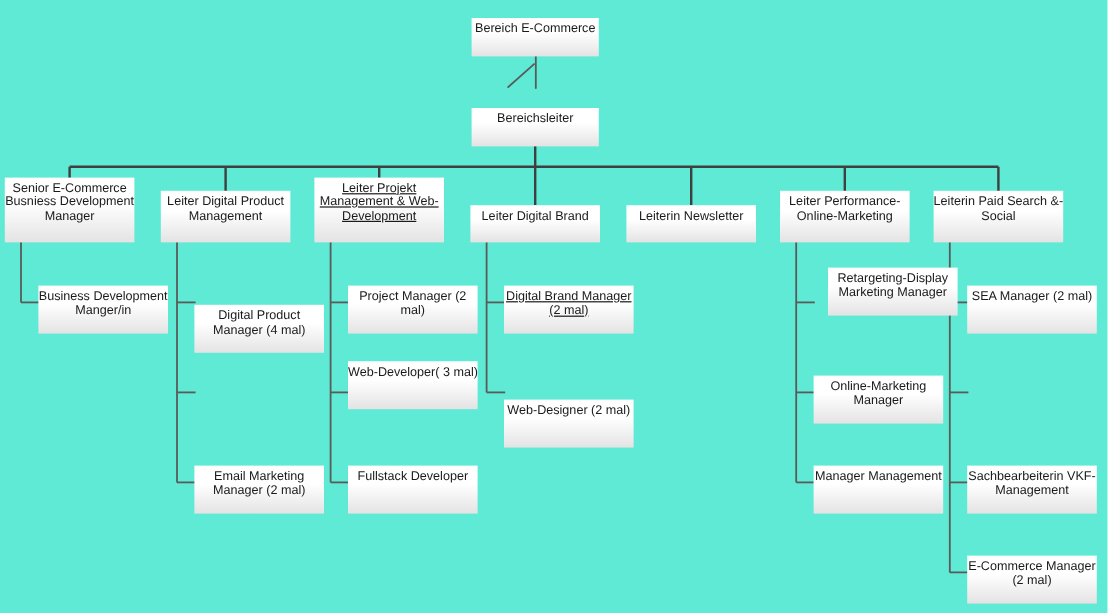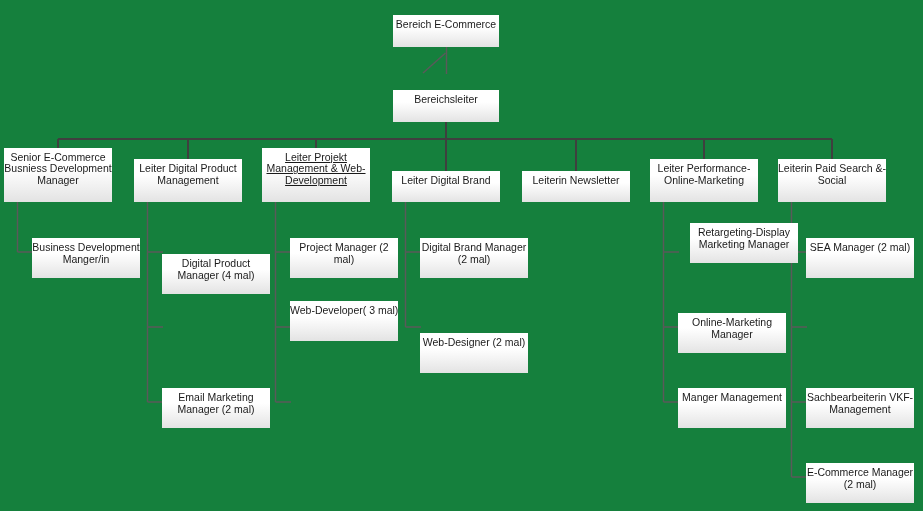--- a/index.html
+++ b/index.html
@@ -1,21 +1,21 @@
 <!DOCTYPE html>
 <html><head>
 <meta charset="utf-8">
 <style>
   html, body { margin: 0; padding: 0; background: #ffffff; }
   .chart {
     position: relative;
     width: 923px;
     height: 511px;
     overflow: hidden;
-    background: #15803d;
+    background: #5eead4;
     font-family: "Liberation Sans", sans-serif;
   }
   .chart svg.connectors {
     position: absolute;
     left: 0; top: 0;
     width: 923px; height: 511px;
     z-index: 0;
   }
   .box {
     position: absolute;
@@ -111,30 +111,31 @@
 Manger/in</div>
 
   <div class="box child" style="left:162px; top:232px;margin-top:22px;">Digital Product
 Manager (4 mal)</div>
   <div class="box child" style="left:162px; top:388px;">Email Marketing
 Manager (2 mal)</div>
 
   <div class="box child" style="left:290px; top:238px;">Project Manager (2
 mal)</div>
   <div class="box child" style="left:290px; top:301px;">Web-Developer( 3 mal)</div>
+  <div class="box child" style="left:290px; top:388px;">Fullstack Developer</div>
 
-  <div class="box child" style="left:420px; top:238px;">Digital Brand Manager
+  <div class="box child" style="left:420px; top:238px;text-decoration:underline;">Digital Brand Manager
 (2 mal)</div>
   <div class="box child" style="left:420px; top:313px;margin-top:20px;">Web-Designer (2 mal)</div>
 
   <div class="box child" style="left:678px; top:223px;margin-left:12px;">Retargeting-Display
 Marketing Manager</div>
   <div class="box child" style="left:678px; top:313px;">Online-Marketing
 Manager</div>
-  <div class="box child" style="left:678px; top:388px;">Manger Management</div>
+  <div class="box child" style="left:678px; top:388px;">Manager Management</div>
 
   <div class="box child" style="left:806px; top:238px;">SEA Manager (2 mal)</div>
   <div class="box child" style="left:806px; top:388px;">Sachbearbeiterin VKF-
 Management</div>
   <div class="box child" style="left:806px; top:463px;">E-Commerce Manager
 (2 mal)</div>
 
 </div>
 
 </body></html>

